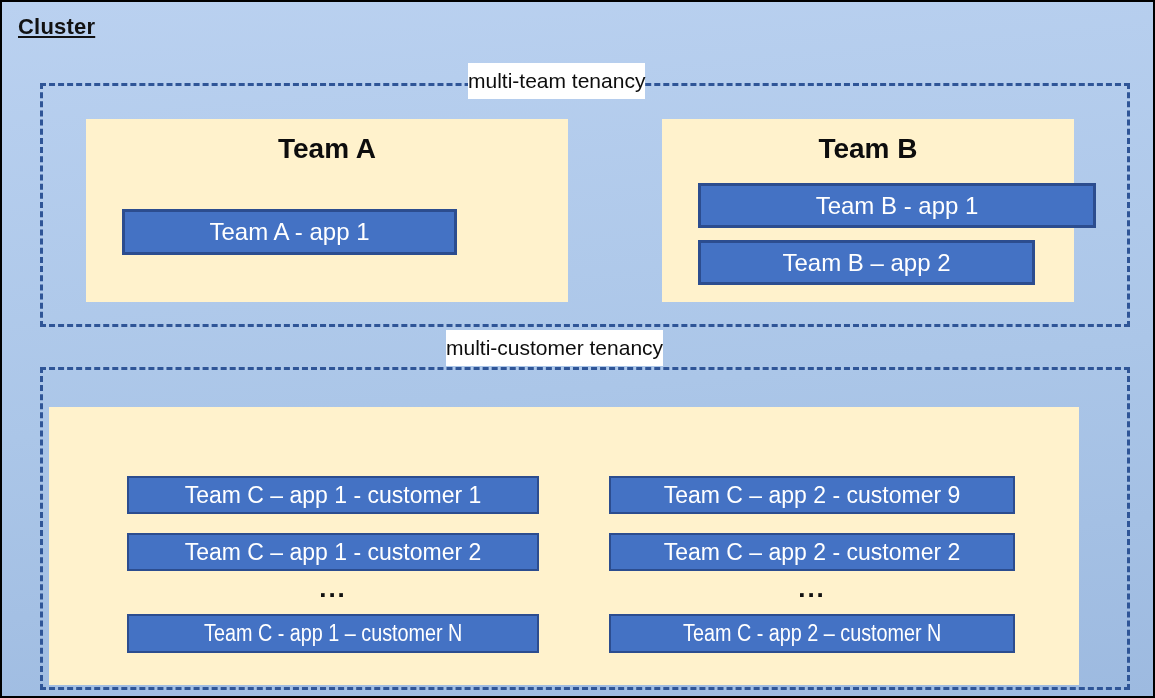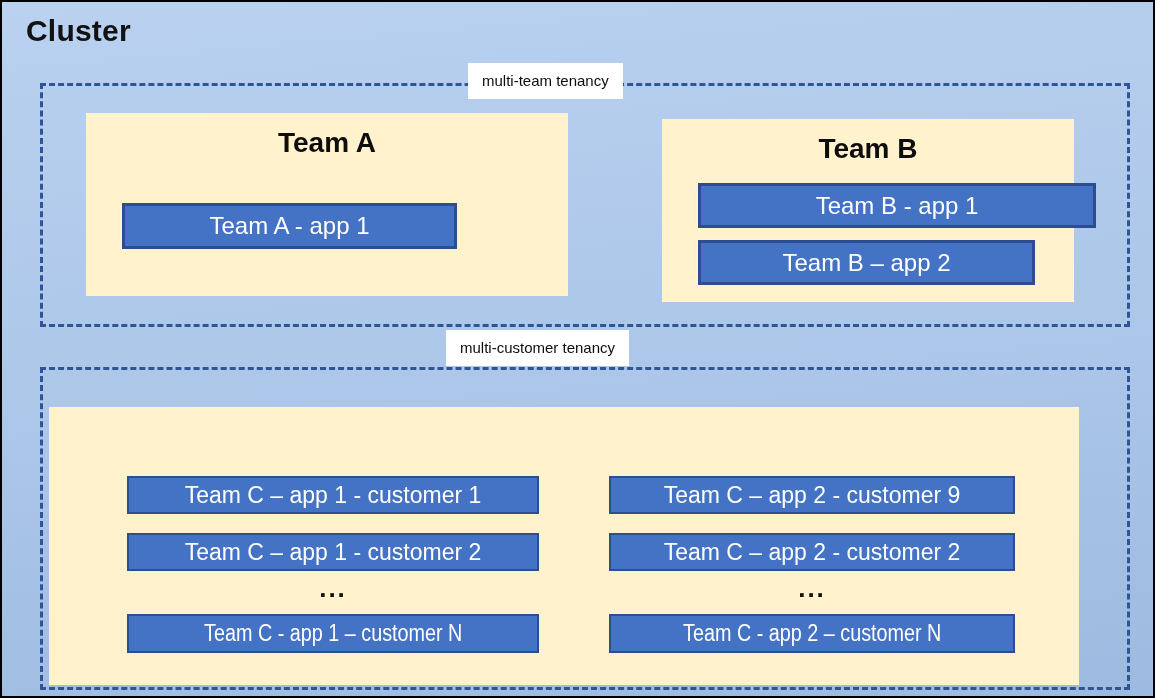--- a/index.html
+++ b/index.html
@@ -6,43 +6,44 @@
   * { box-sizing:border-box; }
   .canvas {
     position:relative;
     width:1155px; height:698px;
     border:2px solid #000;
     background:linear-gradient(175deg, var(--canvas_top,#BAD1F0) 0%, var(--canvas_mid,#ABC6E8) 55%, var(--canvas_bottom,#9DBAE0) 100%);
     font-family:"Liberation Sans", sans-serif;
     overflow:hidden;
   }
   .cluster-title {
-    position:absolute; left:24px; top:12px;
-    font-size:30px; font-weight:bold; color:#121212;
+    position:absolute; left:16px; top:12px;
+    font-size:22px; font-weight:bold; color:#121212;
     letter-spacing:0.2px;
+    text-decoration:underline;
   }
   .dash-group {
     position:absolute;
     border:3px dashed var(--dash,#2F5597);
   }
   .dash-group.g1 { left:38px; top:81px;  width:1090px; height:244px; }
   .dash-group.g2 { left:38px; top:365px; width:1090px; height:323px; }
   .group-label {
     position:absolute; z-index:3;
     background:#FFFFFF; color:#0d0d0d;
-    font-size:15px; line-height:28px;
-    padding:4px 14px; white-space:nowrap;
+    font-size:21px; line-height:28px;
+    padding:4px 0; white-space:nowrap;
   }
   .group-label.l1 { left:466px; top:61px; }
   .group-label.l2 { left:444px; top:328px;text-align:right; }
   .panel {
     position:absolute; z-index:2;
     background:var(--panel_fill,#FFF2CC);
   }
-  .panel.team-a { left:84px;  top:111px; width:482px;  height:183px; }
+  .panel.team-a { left:84px;  top:117px; width:482px;  height:183px; }
   .panel.team-b { left:660px; top:117px; width:412px;  height:183px; }
   .panel.team-c { left:47px;  top:405px; width:1030px; height:278px; }
   .panel-title {
     position:absolute; left:0; right:0; text-align:center;
     font-size:28px; font-weight:bold; color:#0d0d0d;
   }
   .team-a .panel-title, .team-b .panel-title { top:14px; }
   .team-c .panel-title { top:10px; font-size:30px; }
   .app-box {
     position:absolute;

